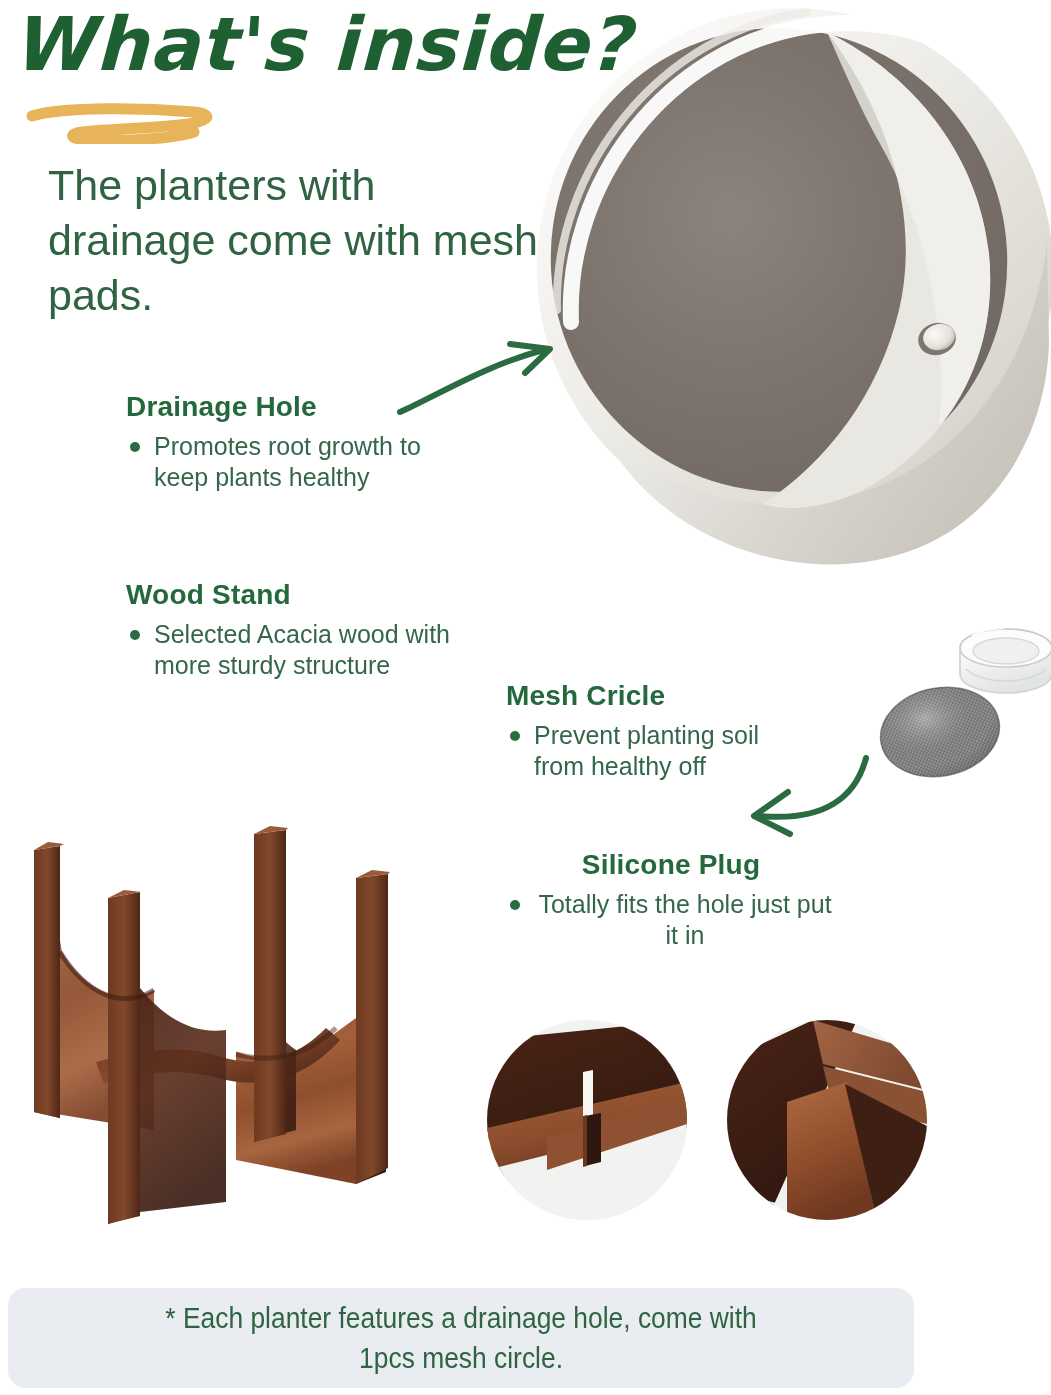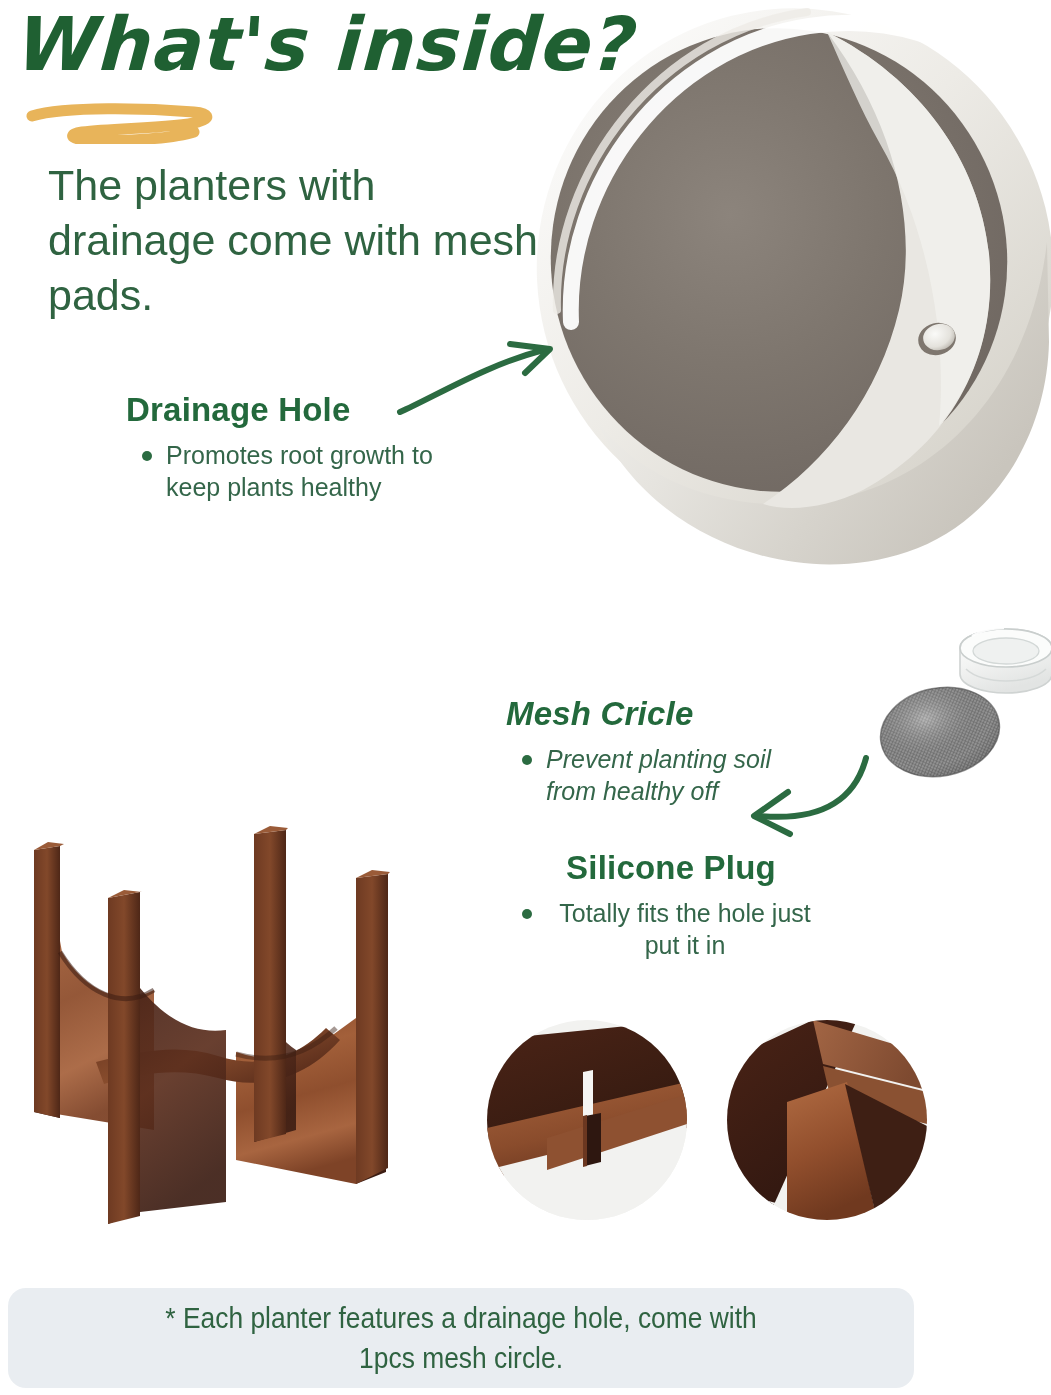--- a/index.html
+++ b/index.html
@@ -56,30 +56,30 @@
     line-height: 1.28;
     color: #2F6341;
     font-weight: 400;
   }
 
   
   .feature {
     position: absolute;
   }
   .feature-title {
-    font-size: 33px;
+    font-size: 28px;
     font-weight: 700;
     color: #23693C;
     letter-spacing: 0.2px;
     margin: 0 0 8px 0;
     line-height: 1.1;
   }
   .feature-list {
     list-style: none;
-    margin: 12px;
+    margin: 0;
     padding: 0;
   }
   .feature-list li {
     position: relative;
     padding-left: 28px;
     font-size: 25px;
     line-height: 1.25;
     color: #34664A;
     font-weight: 400;
   }
@@ -88,21 +88,21 @@
     left: 4px;
     top: 11px;
     width: 10px;
     height: 10px;
     border-radius: 50%;
     background: #2B6B41;
   }
 
   #feat-drainage { left: 126px; top: 392px; width: 330px; }
   #feat-wood     { left: 126px; top: 580px; width: 340px; }
-  #feat-mesh     { left: 506px; top: 696px; width: 300px; font-style: italic; }
+  #feat-mesh     { left: 506px; top: 681px; width: 300px; }
   #feat-plug     { left: 506px; top: 850px; width: 330px; text-align: center; }
 
   
   .arrow-svg { position: absolute; pointer-events: none; overflow: visible; }
   #arrow-drainage { left: 392px; top: 330px; }
   #arrow-mesh     { left: 730px; top: 740px; }
 
   
   #planter {
     position: absolute;
@@ -220,20 +220,29 @@
   <div class="feature" id="feat-drainage">
     <h2 class="feature-title">Drainage Hole</h2>
     <ul class="feature-list">
       <li>
         <span class="bullet"></span>
         <span>Promotes root growth to keep plants healthy</span>
       </li>
     </ul>
   </div>
 
+  <div class="feature" id="feat-wood">
+    <h2 class="feature-title">Wood Stand</h2>
+    <ul class="feature-list">
+      <li>
+        <span class="bullet"></span>
+        <span>Selected Acacia wood with more sturdy structure</span>
+      </li>
+    </ul>
+  </div>
 
   <div class="feature" id="feat-mesh">
     <h2 class="feature-title">Mesh Cricle</h2>
     <ul class="feature-list">
       <li>
         <span class="bullet"></span>
         <span>Prevent planting soil from healthy off</span>
       </li>
     </ul>
   </div>

